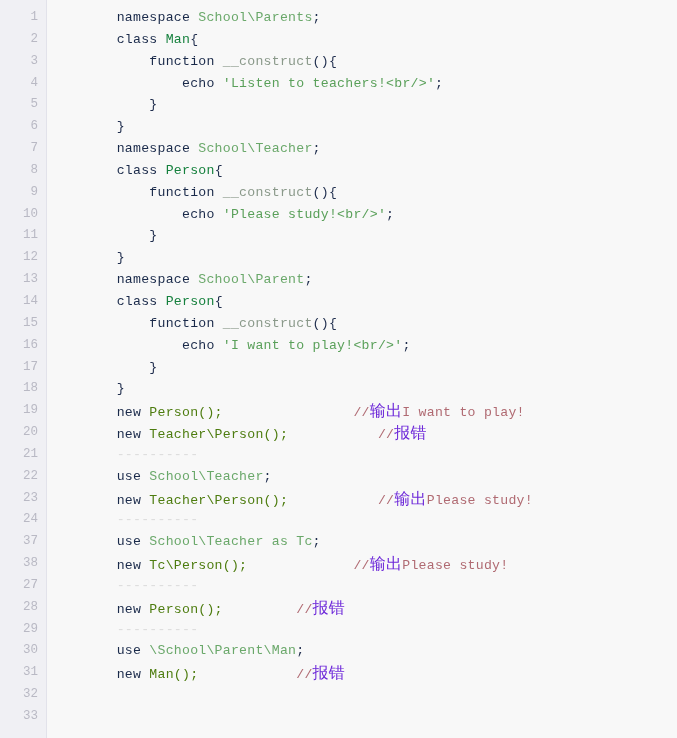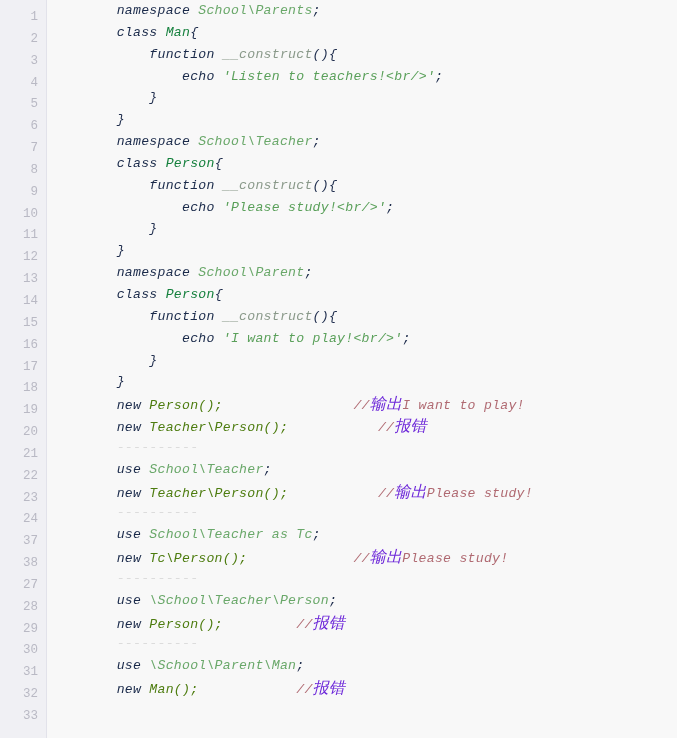--- a/index.html
+++ b/index.html
@@ -34,24 +34,24 @@
     line-height: 21.85px;
     text-align: right;
     padding-right: 8px;
     font-size: 12.5px;
     color: #b9b9c4;
     font-family: "Liberation Mono", "DejaVu Sans Mono", monospace;
     box-sizing: border-box;
   }
   #code-area {
     flex: 1 1 auto;
+    padding-top: 7px;
     padding-left: 37px;
     box-sizing: border-box;
     overflow: hidden;
-    font-style: italic;
   }
   .code-line {
     height: 21.85px;
     line-height: 21.85px;
     font-size: 13.2px;
     white-space: pre;
     color: #1f2d4d;
     letter-spacing: 0.25px;
     font-family: "Liberation Mono", "DejaVu Sans Mono", monospace;
   }
@@ -126,19 +126,18 @@
       <div class="code-line"><span class="tok-punct">    }</span></div>
       <div class="code-line"><span class="tok-plain">    </span><span class="tok-keyword">new </span><span class="tok-plain">Person();</span><span class="tok-plain">                </span><span class="tok-comment">//</span><span class="tok-cjk">输出</span><span class="tok-comment">I want to play!</span></div>
       <div class="code-line"><span class="tok-plain">    </span><span class="tok-keyword">new </span><span class="tok-plain">Teacher\Person();</span><span class="tok-plain">           </span><span class="tok-comment">//</span><span class="tok-cjk">报错</span></div>
       <div class="code-line"><span class="tok-sep">    ----------</span></div>
       <div class="code-line"><span class="tok-plain">    </span><span class="tok-keyword">use </span><span class="tok-ns">School\Teacher</span><span class="tok-punct">;</span></div>
       <div class="code-line"><span class="tok-plain">    </span><span class="tok-keyword">new </span><span class="tok-plain">Teacher\Person();</span><span class="tok-plain">           </span><span class="tok-comment">//</span><span class="tok-cjk">输出</span><span class="tok-comment">Please study!</span></div>
       <div class="code-line"><span class="tok-sep">    ----------</span></div>
       <div class="code-line"><span class="tok-plain">    </span><span class="tok-keyword">use </span><span class="tok-ns">School\Teacher</span><span class="tok-ns"> as </span><span class="tok-ns">Tc</span><span class="tok-punct">;</span></div>
       <div class="code-line"><span class="tok-plain">    </span><span class="tok-keyword">new </span><span class="tok-plain">Tc\Person();</span><span class="tok-plain">             </span><span class="tok-comment">//</span><span class="tok-cjk">输出</span><span class="tok-comment">Please study!</span></div>
       <div class="code-line"><span class="tok-sep">    ----------</span></div>
-      <div class="code-line"><span class="tok-plain">    </span><span class="tok-keyword">use </span><span class="tok-ns">\School\Teacher\Person</span><span class="tok-punct">;</span></div>
       <div class="code-line"><span class="tok-plain">    </span><span class="tok-keyword">new </span><span class="tok-plain">Person();</span><span class="tok-plain">         </span><span class="tok-comment">//</span><span class="tok-cjk">报错</span></div>
       <div class="code-line"><span class="tok-sep">    ----------</span></div>
       <div class="code-line"><span class="tok-plain">    </span><span class="tok-keyword">use </span><span class="tok-ns">\School\Parent\Man</span><span class="tok-punct">;</span></div>
       <div class="code-line"><span class="tok-plain">    </span><span class="tok-keyword">new </span><span class="tok-plain">Man();</span><span class="tok-plain">            </span><span class="tok-comment">//</span><span class="tok-cjk">报错</span></div>
     </div>
 </div>
 
 </body></html>

